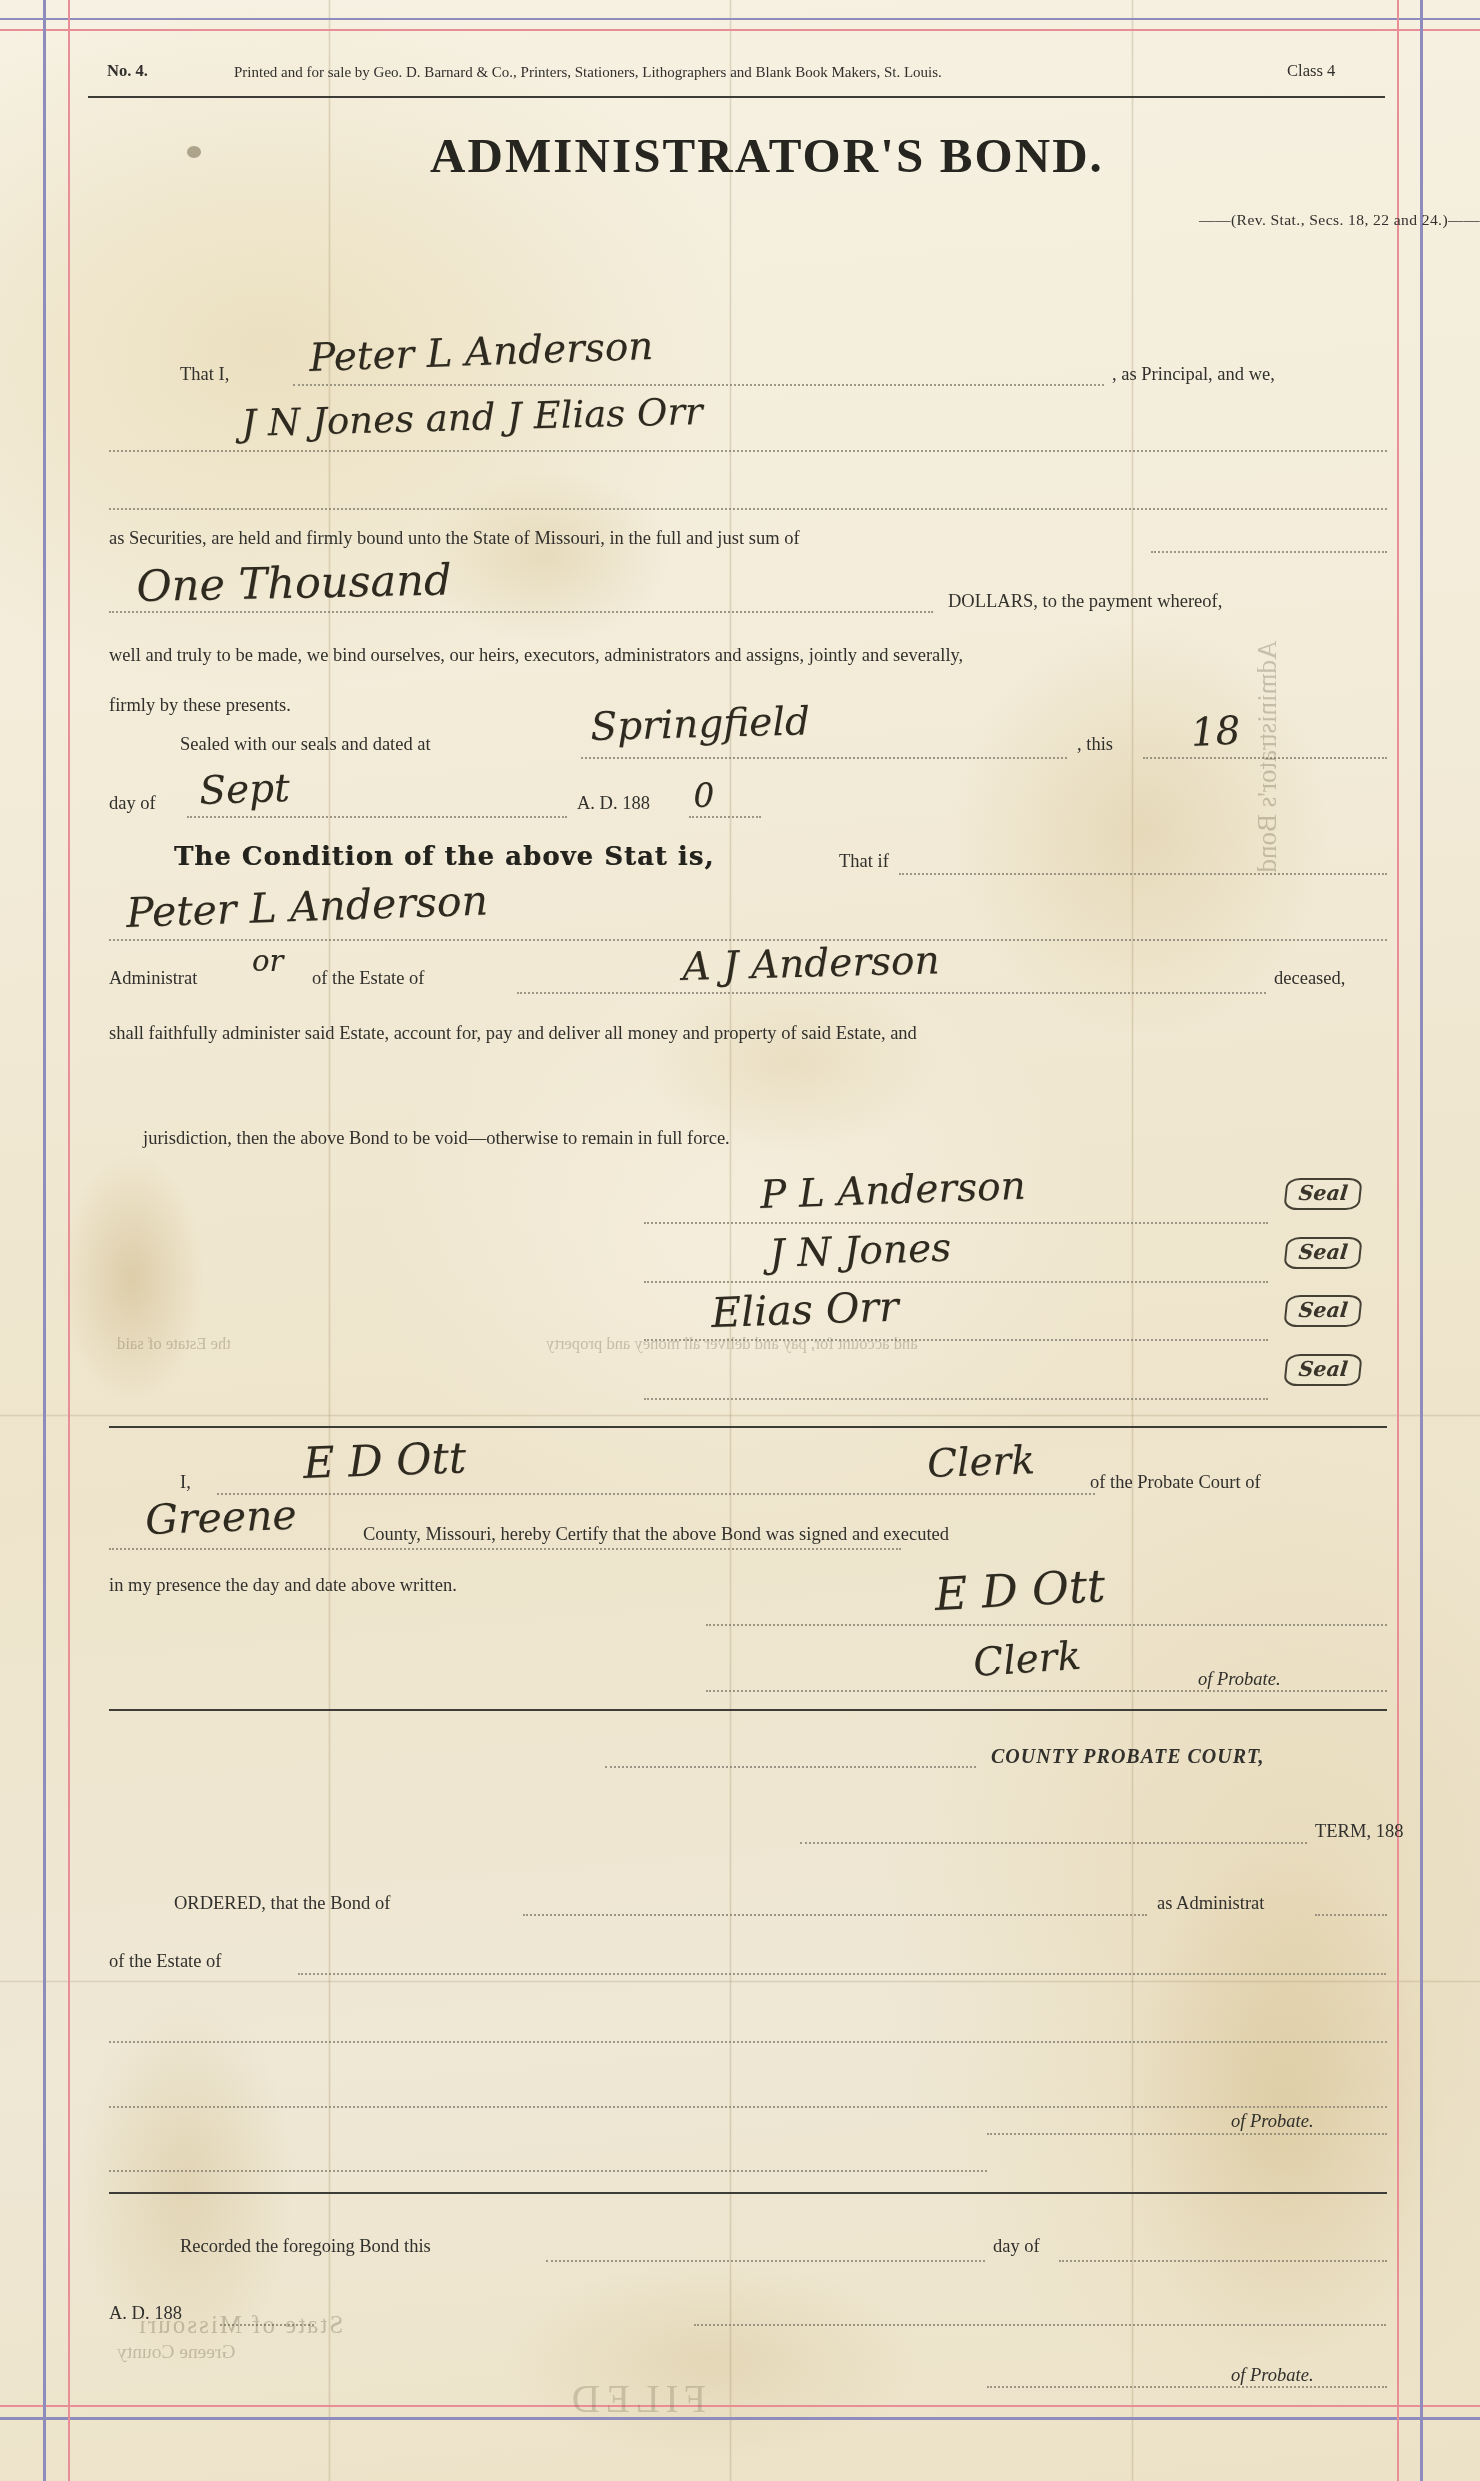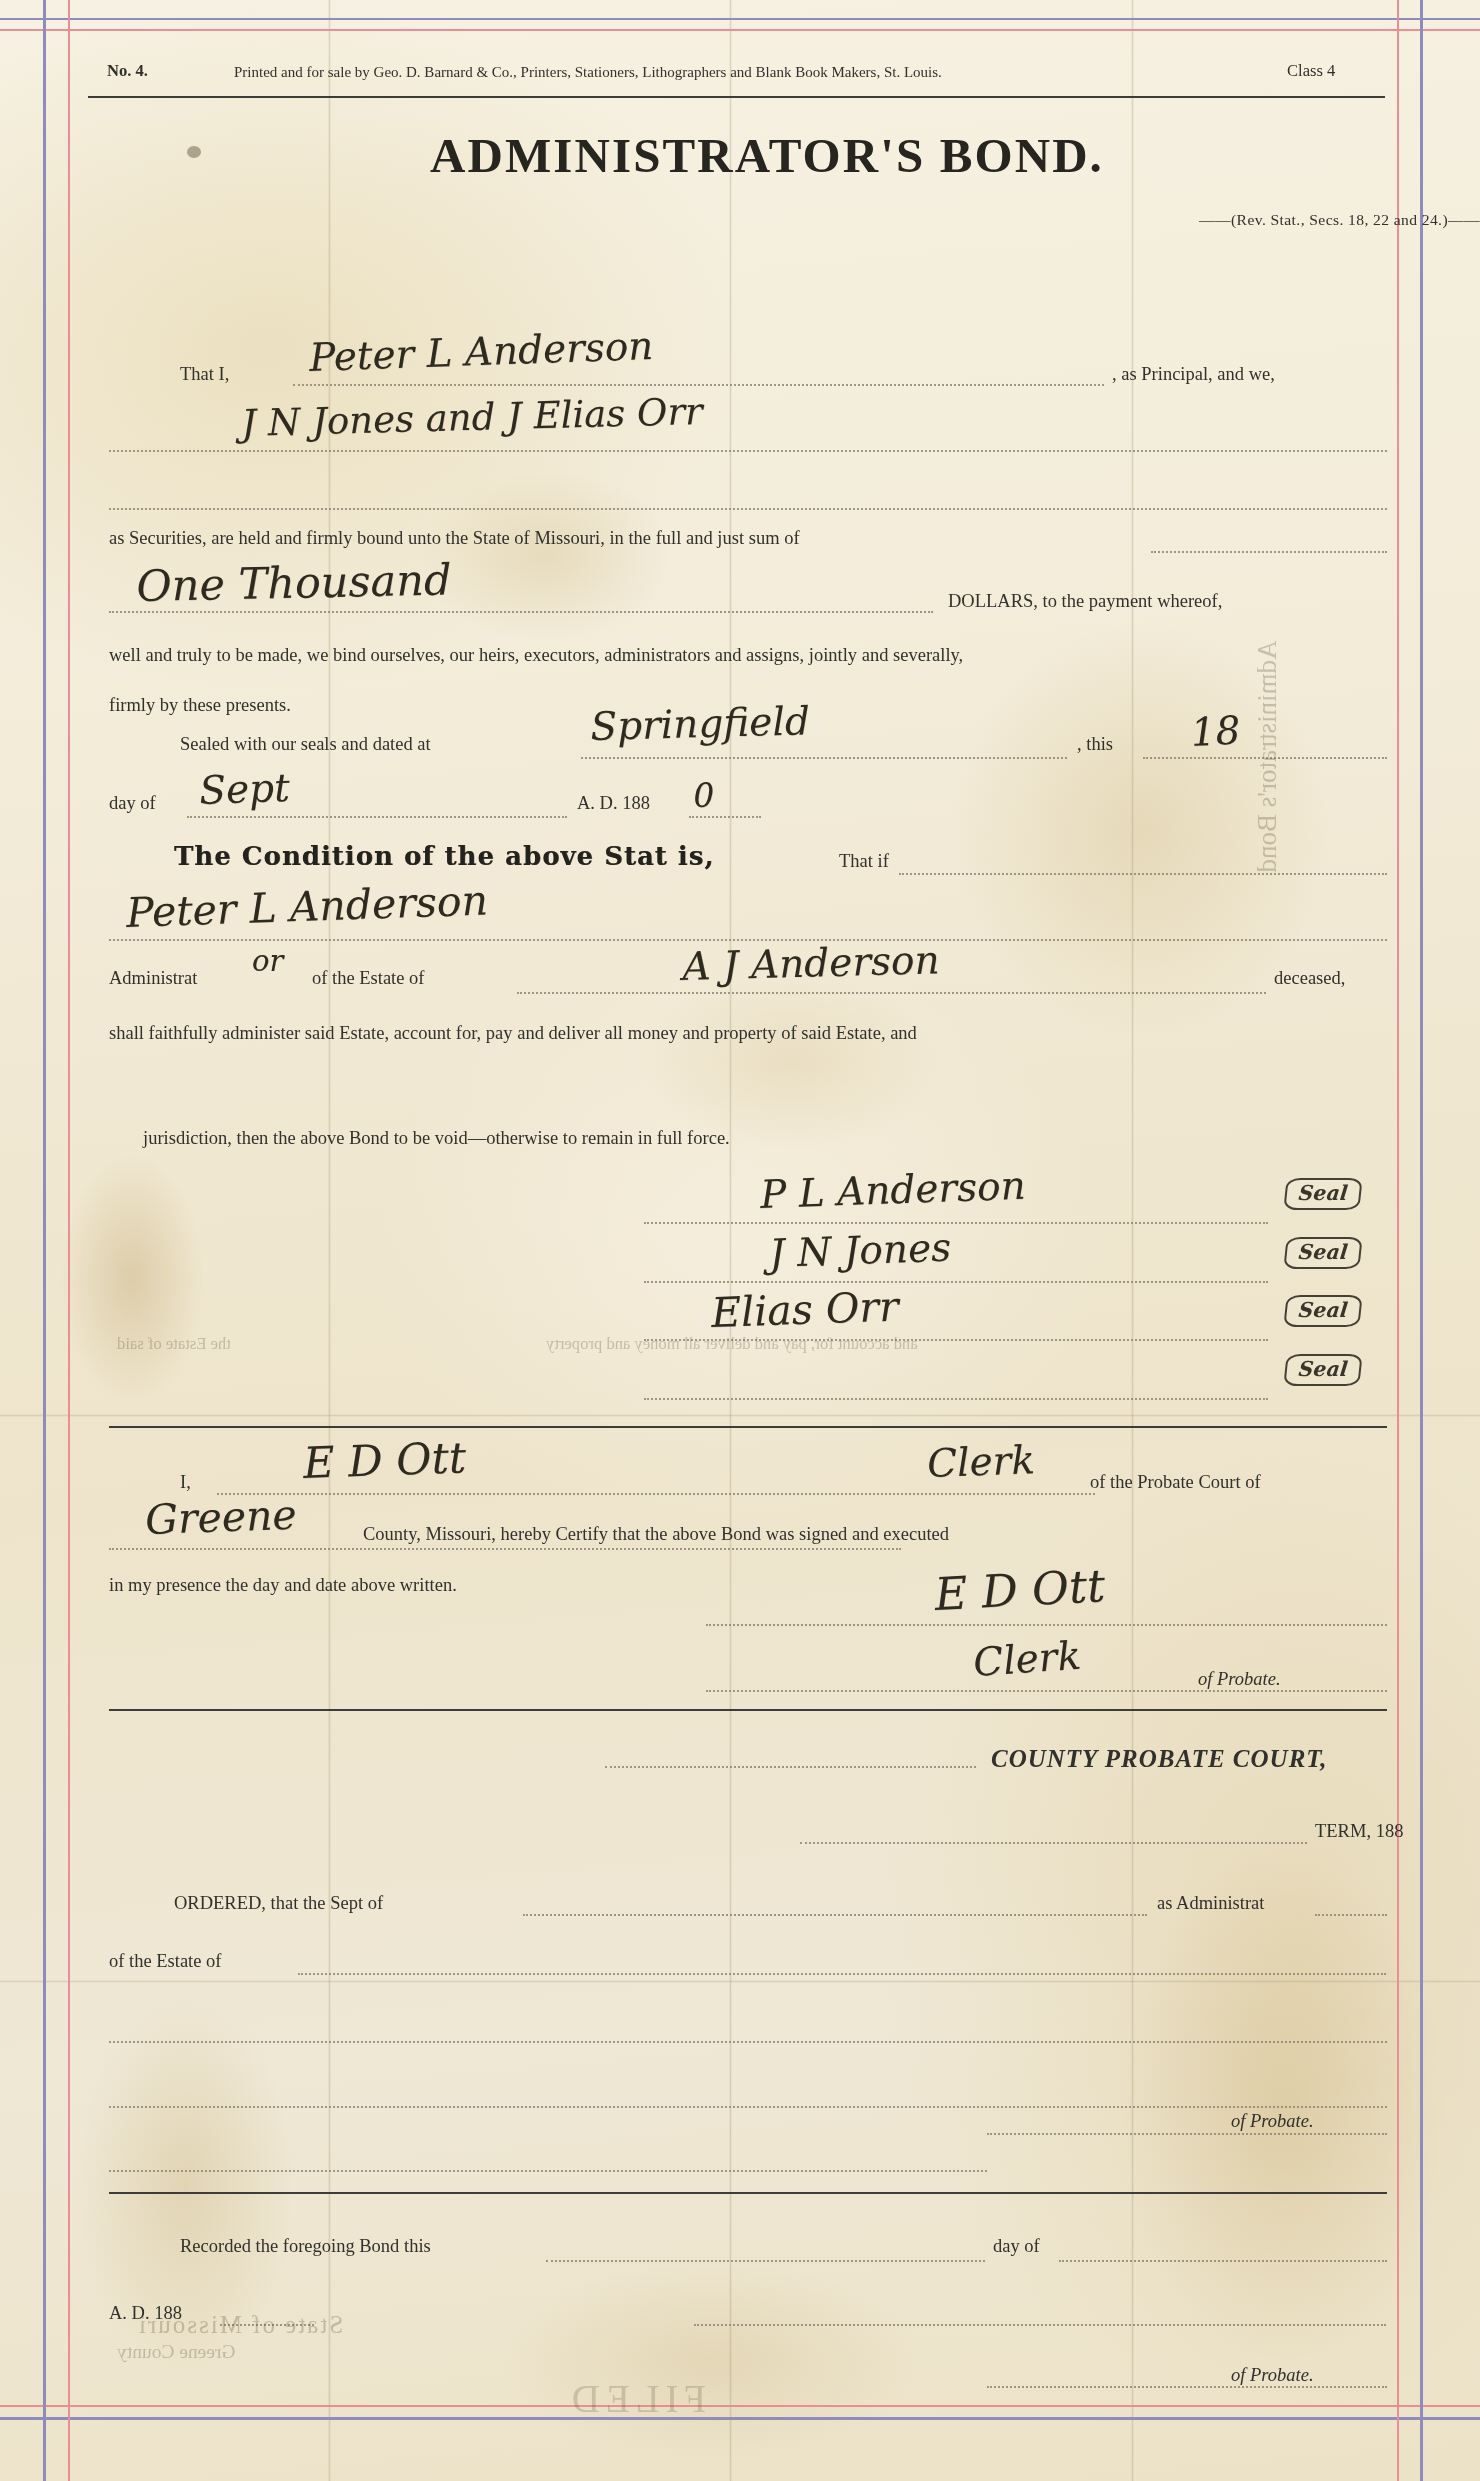--- a/index.html
+++ b/index.html
@@ -220,26 +220,26 @@
   <div class="dots" style="left:706px;top:1623px;width:681px;"></div>
   <div class="hand" style="left:936px;top:1568px;font-size:45px;transform:rotate(-3deg);">E D Ott</div>
 
   <div class="dots" style="left:706px;top:1689px;width:681px;"></div>
   <div class="hand" style="left:975px;top:1640px;font-size:39px;transform:rotate(-4deg);">Clerk</div>
   <div class="txt body ital" style="left:1198px;top:1668px;">of Probate.</div>
 
   <div class="thick" style="left:109px;top:1709px;width:1278px;"></div>
 
   <div class="dots" style="left:605px;top:1765px;width:371px;"></div>
-  <div class="txt body ital bold" style="left:991px;top:1744px;font-size:25px;letter-spacing:1px;">COUNTY PROBATE COURT,</div>
+  <div class="txt body ital bold" style="left:991px;top:1744px;font-size:20px;letter-spacing:1px;">COUNTY PROBATE COURT,</div>
 
   <div class="dots" style="left:800px;top:1841px;width:507px;"></div>
   <div class="txt body" style="left:1315px;top:1820px;">TERM, 188</div>
 
-  <div class="txt body" style="left:174px;top:1892px;">ORDERED, that the Sept of</div>
+  <div class="txt body" style="left:174px;top:1892px;">ORDERED, that the Bond of</div>
   <div class="dots" style="left:523px;top:1913px;width:624px;"></div>
   <div class="txt body" style="left:1157px;top:1892px;">as Administrat</div>
   <div class="dots" style="left:1315px;top:1913px;width:72px;"></div>
 
   <div class="txt body" style="left:109px;top:1950px;">of the Estate of</div>
   <div class="dots" style="left:298px;top:1972px;width:1088px;"></div>
 
   <div class="dots" style="left:109px;top:2040px;width:1278px;"></div>
   <div class="dots" style="left:109px;top:2105px;width:1278px;"></div>
   <div class="dots" style="left:109px;top:2169px;width:878px;"></div>

